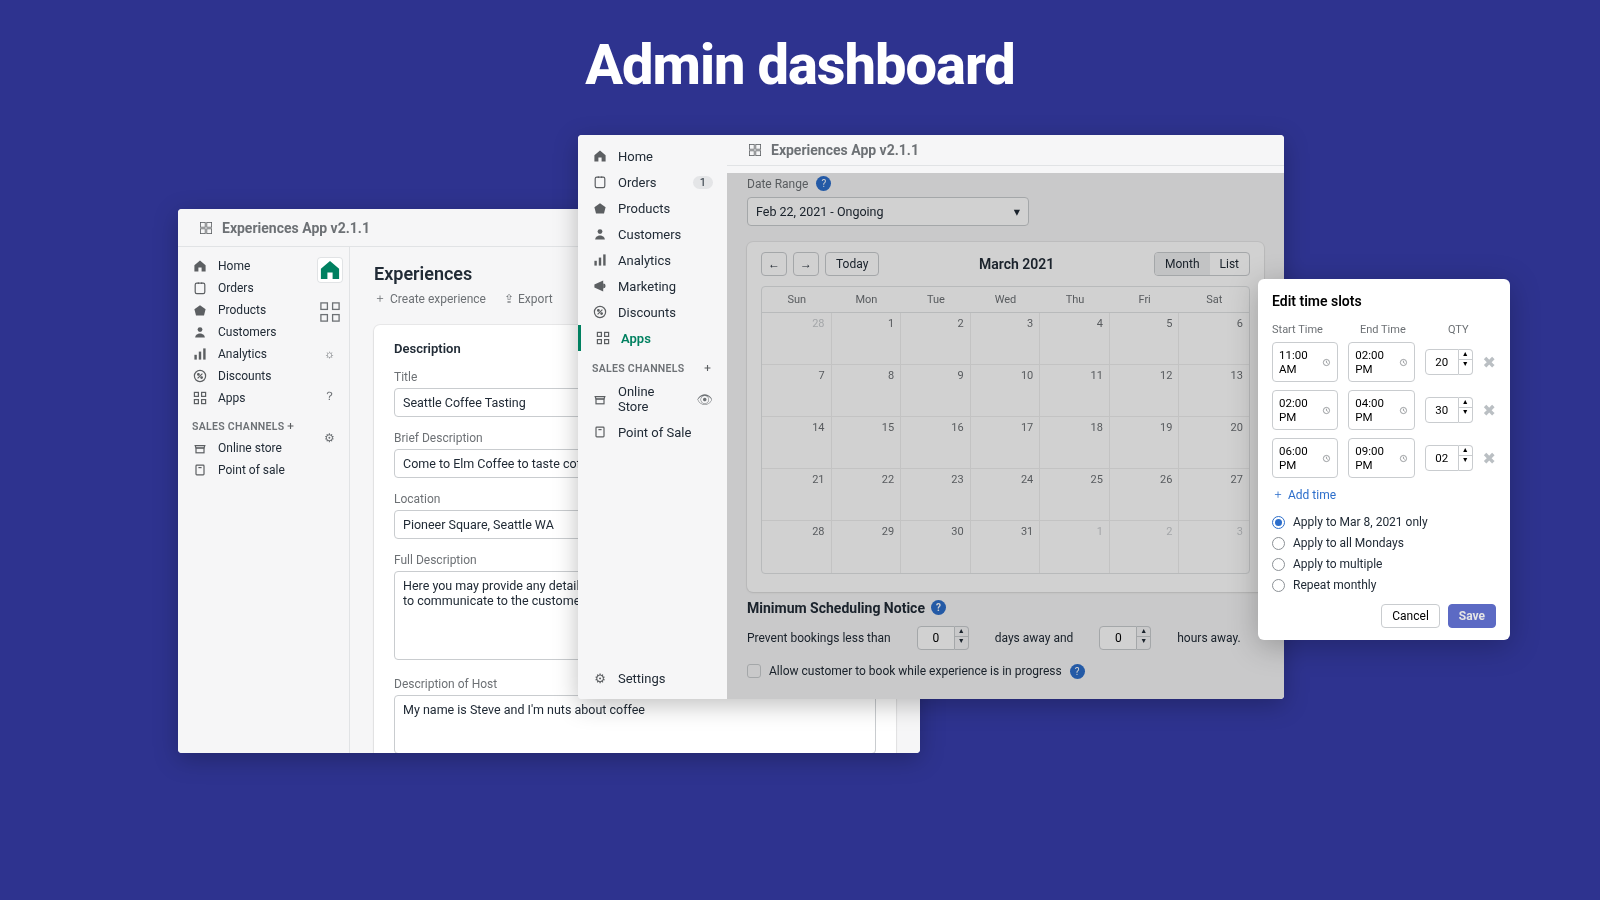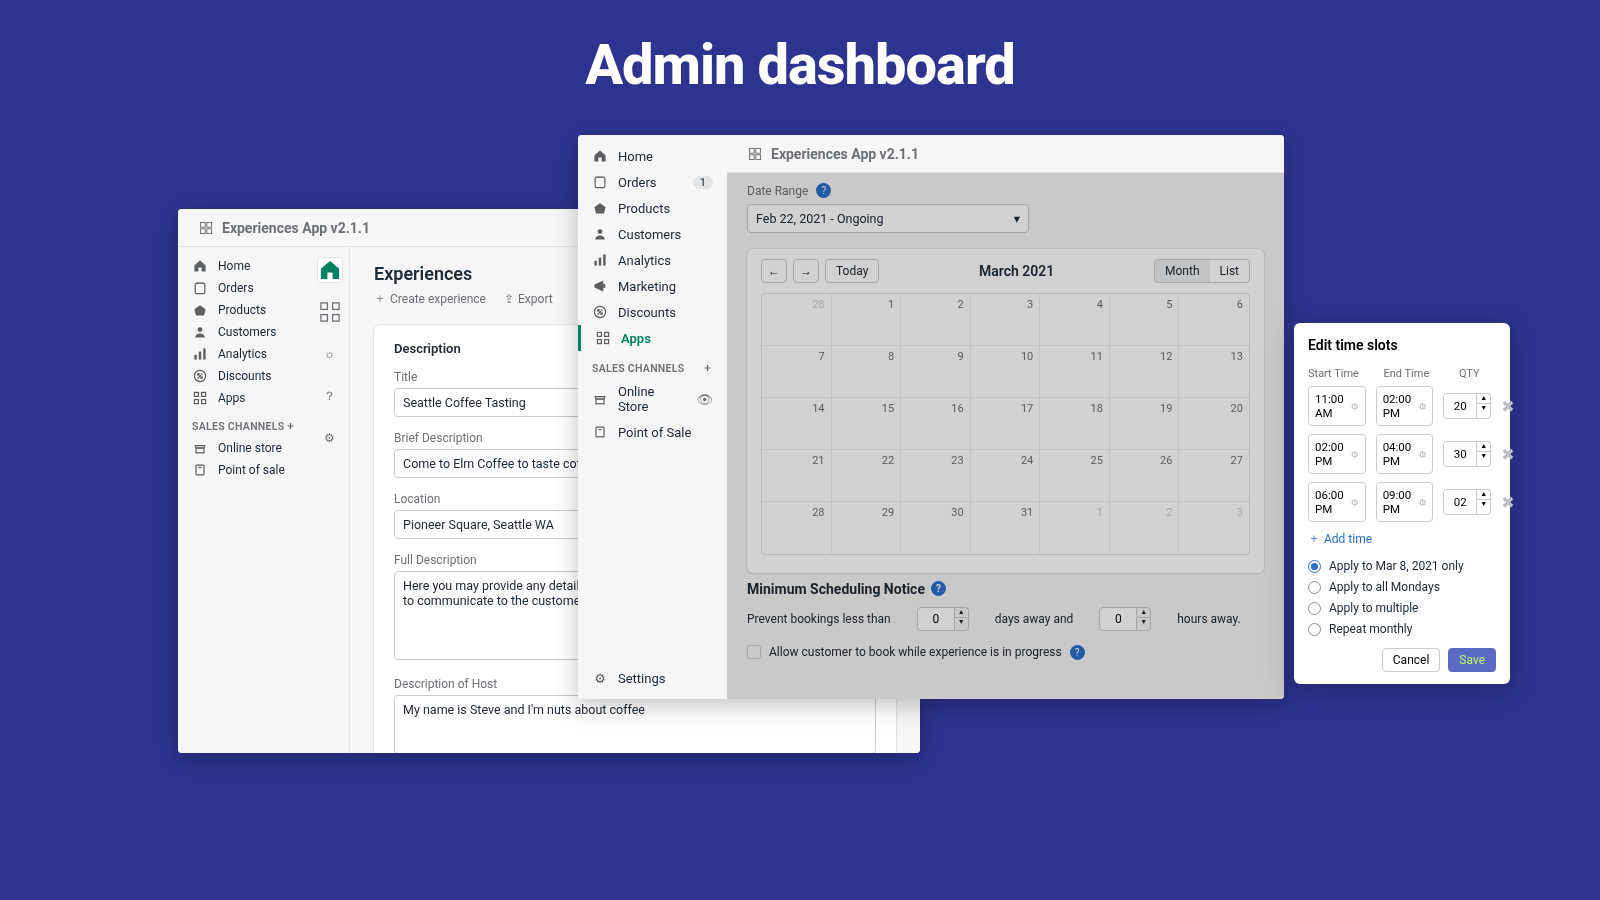--- a/index.html
+++ b/index.html
@@ -85,37 +85,37 @@
 .num-in { width:38px; border:1px solid #c9cccf; border-radius:4px; padding:4px 4px; font-size:12px; text-align:center; }
 .stepper { display:inline-flex; flex-direction:column; border:1px solid #c9cccf; border-left:none; border-radius:0 4px 4px 0; }
 .stepper span { font-size:7px; line-height:7px; padding:1px 3px; border-bottom:1px solid #c9cccf; }
 .stepper span:last-child { border-bottom:none; }
 .num-wrap { display:inline-flex; }
 .num-wrap .num-in { border-radius:4px 0 0 4px; }
 .allow-row { font-size:12px; color:#212b36; display:flex; gap:8px; margin-top:14px; }
 .cb { width:14px; height:14px; border:1px solid #c9cccf; border-radius:3px; }
 
 
-.modal { position:absolute; right:90px; top:279px; width:216px; background:#fff; border-radius:6px; box-shadow:0 6px 30px rgba(0,0,0,.25); padding:14px 14px 12px; z-index:3;margin-top:44px; }
+.modal { position:absolute; right:90px; top:279px; width:252px; background:#fff; border-radius:6px; box-shadow:0 6px 30px rgba(0,0,0,.25); padding:14px 14px 12px; z-index:3; }
 .modal h4 { font-size:14px; font-weight:600; margin-bottom:14px; }
 .mod-hd { display:flex; font-size:11px; color:#6d7175; margin-bottom:6px; gap:10px; }
 .mod-hd span:nth-child(1){width:78px;} .mod-hd span:nth-child(2){width:78px;} .mod-hd span:nth-child(3){width:44px;}
 .slot { display:flex; gap:10px; align-items:center; margin-bottom:8px; }
 .time-in { width:78px; border:1px solid #c9cccf; border-radius:4px; font-size:11.5px; padding:5px 6px; display:flex; align-items:center; gap:4px; }
 .time-in svg { margin-left:auto; width:11px; height:11px; color:#6d7175; }
 .qty-wrap { display:flex; }
 .qty-in { width:34px; border:1px solid #c9cccf; border-radius:4px 0 0 4px; font-size:11.5px; padding:5px 4px; text-align:center; }
 .del { color:#babfc3; cursor:pointer; }
 .add-time { color:#2c6ecb; font-size:12px; display:flex; gap:4px; align-items:center; margin:4px 0 12px; cursor:pointer; }
 .radio-row { display:flex; gap:8px; align-items:center; font-size:12px; color:#212b36; margin-bottom:7px; }
 .radio { width:13px; height:13px; border-radius:50%; border:1px solid #8c9196; display:inline-flex; align-items:center; justify-content:center; }
 .radio.checked { border-color:#2c6ecb; }
 .radio.checked::after { content:""; width:7px; height:7px; border-radius:50%; background:#2c6ecb; }
 .modal-actions { display:flex; justify-content:flex-end; gap:8px; margin-top:12px; }
-.btn.primary { background:#5c6ac4; border-color:#5c6ac4; color:#bef264; }
+.btn.primary { background:#5c6ac4; border-color:#5c6ac4; color:#e5e5e5;font-weight:bold; }
 </style>
 </head>
 <body>
 
 <div class="hero-title">Admin dashboard</div>
 
 <div class="window window-a">
   <div class="page-header">
     <span class="bc-icon nav-icon">
         <svg viewBox="0 0 20 20" fill="none" stroke="currentColor">
@@ -422,20 +422,29 @@
             <span class="chip arrow">←</span>
             <span class="chip arrow">→</span>
             <span class="chip">Today</span>
             <span class="cal-title">March 2021</span>
             <span class="seg">
               <span class="active">Month</span>
               <span>List</span>
             </span>
           </div>
           <div class="grid">
+            <div class="grid-hd" id="calHd">
+                <div>Sun</div>
+                <div>Mon</div>
+                <div>Tue</div>
+                <div>Wed</div>
+                <div>Thu</div>
+                <div>Fri</div>
+                <div>Sat</div>
+              </div>
             <div id="calBody">
                 <div class="grid-row">
                   <div class="fade">28</div>
                   <div>1</div>
                   <div>2</div>
                   <div>3</div>
                   <div>4</div>
                   <div>5</div>
                   <div>6</div>
                 </div>

